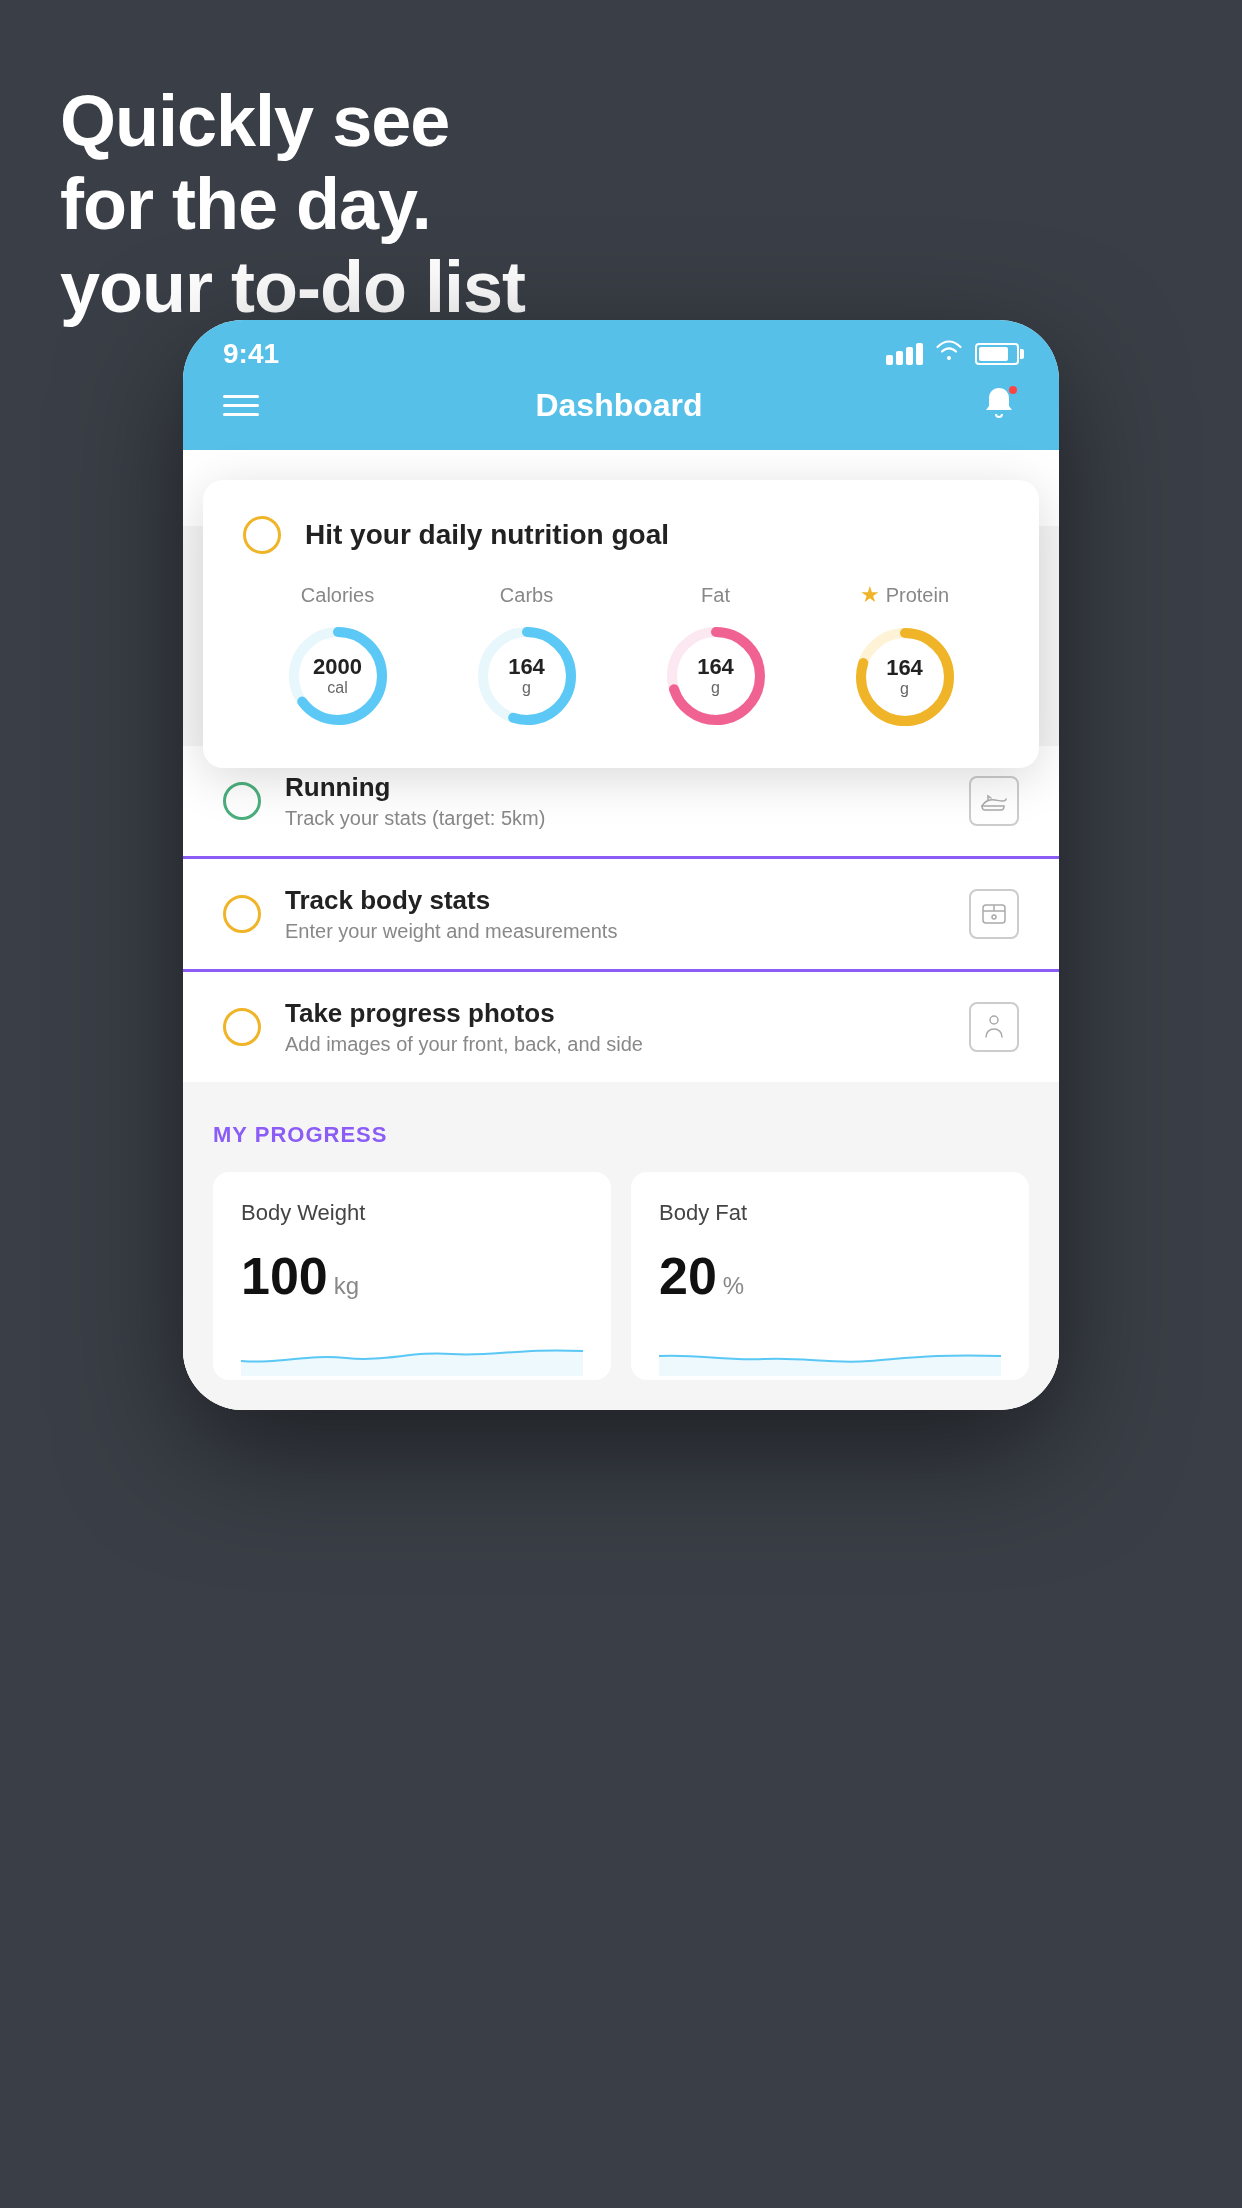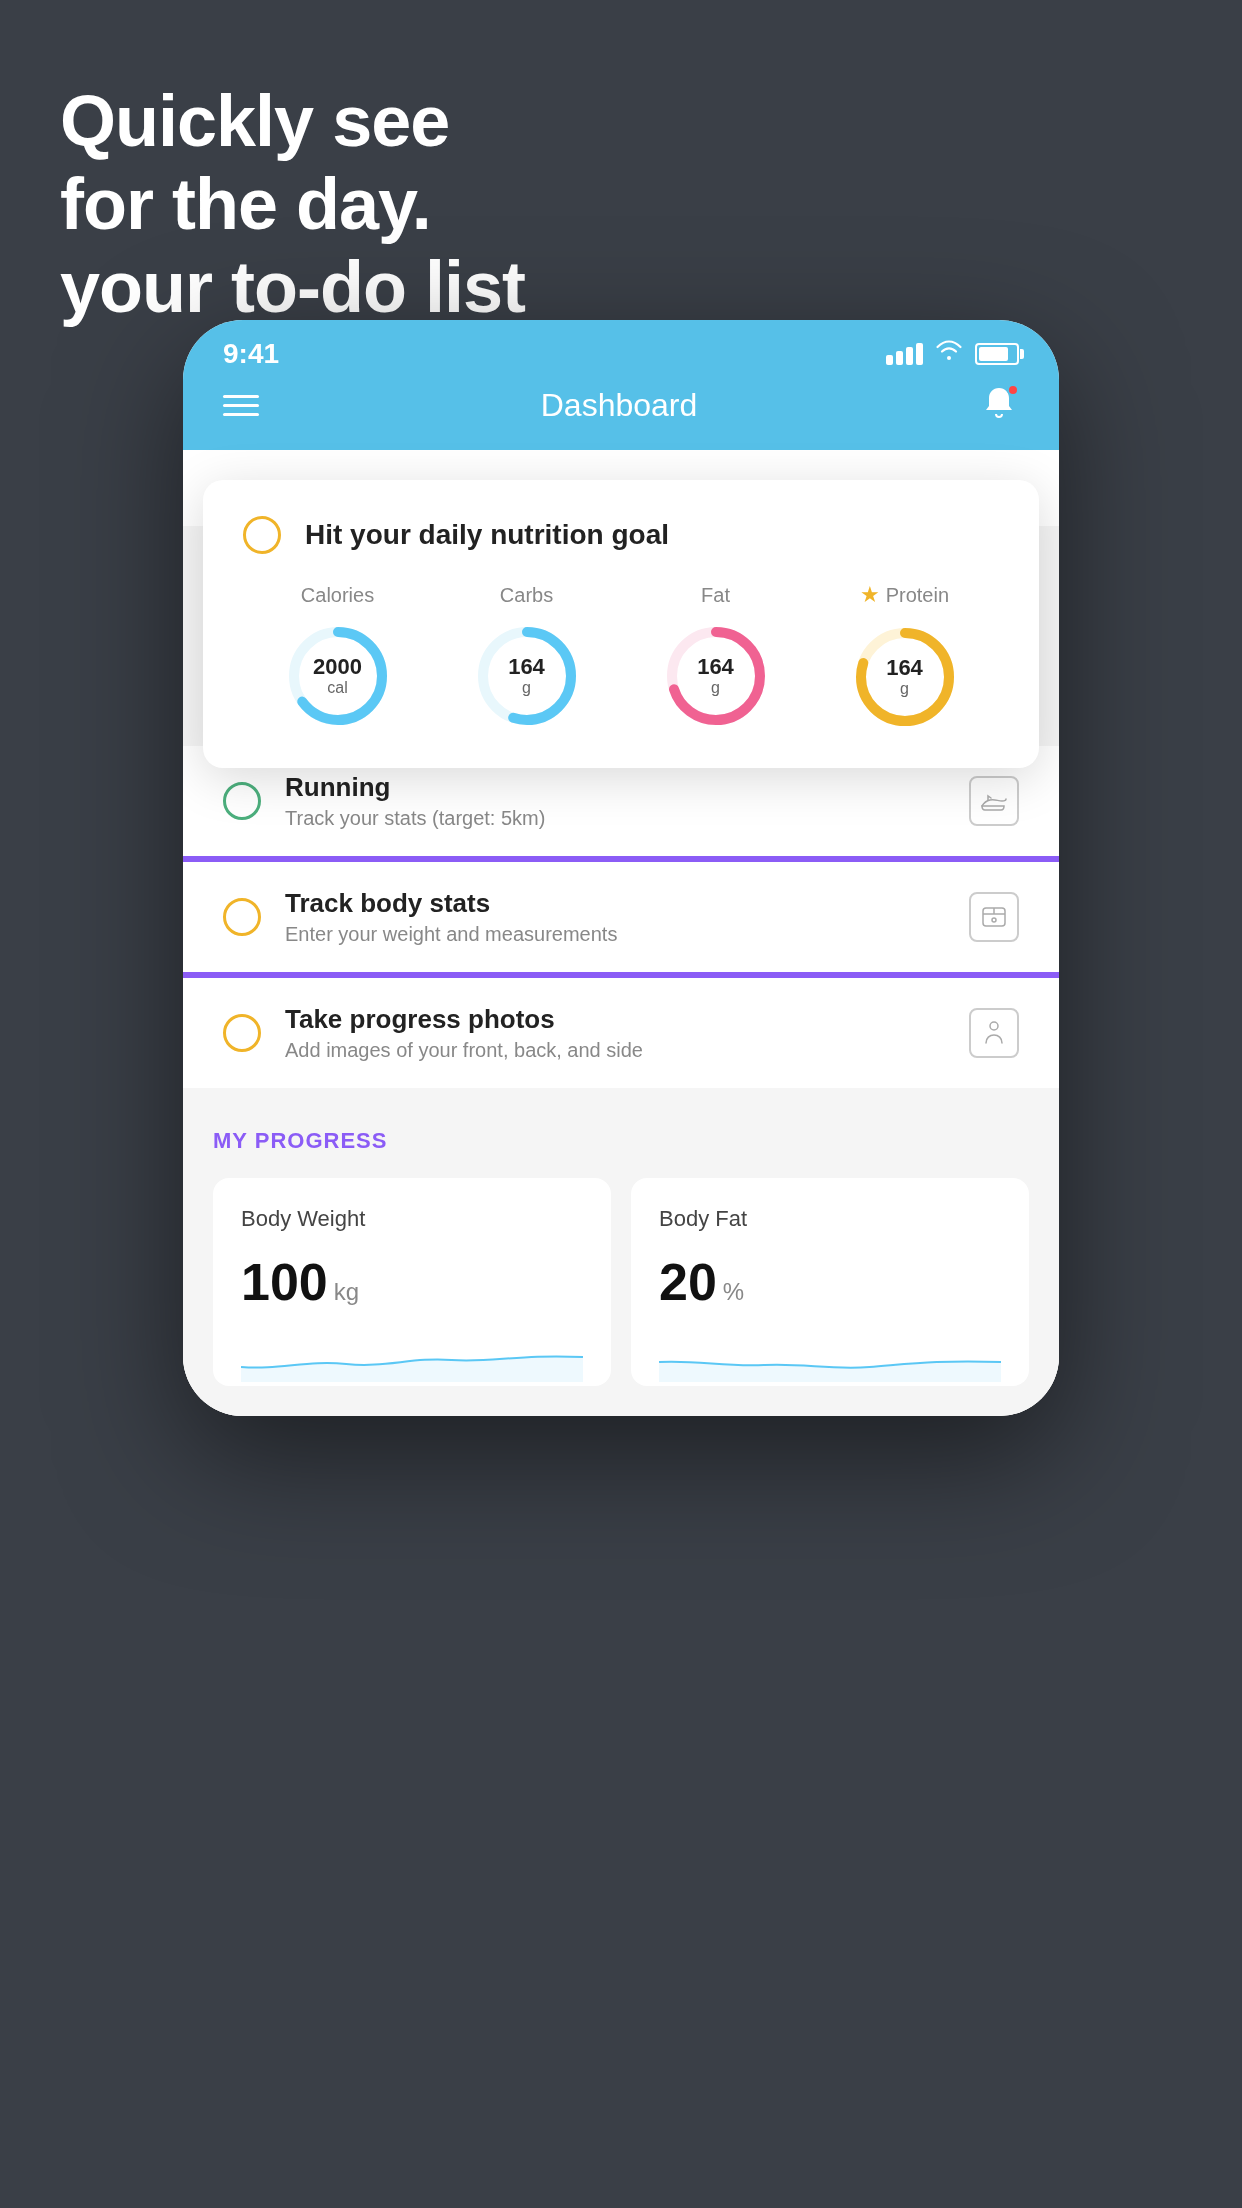--- a/index.html
+++ b/index.html
@@ -126,21 +126,21 @@
       display: block;
       width: 36px;
       height: 3px;
       background: white;
       border-radius: 2px;
     }
 
     .nav-title {
       color: #ffffff;
       font-size: 32px;
-      font-weight: 400;
+      font-weight: 700;
     }
 
     .bell-icon {
       width: 40px;
       height: 42px;
       position: relative;
       cursor: pointer;
     }
     .bell-icon svg {
       width: 40px;
@@ -280,21 +280,21 @@
     
     .todo-list {
       background: #ffffff;
       margin-top: 220px;
     }
 
     .todo-item {
       display: flex;
       align-items: center;
       padding: 26px 40px;
-      border-bottom: 6px solid #8b5cf6;
+      border-bottom: 3px solid #8b5cf6;
       gap: 24px;
     }
 
     .todo-item:last-child {
       border-bottom: none;
     }
 
     .todo-circle-green {
       width: 38px;
       height: 38px;

